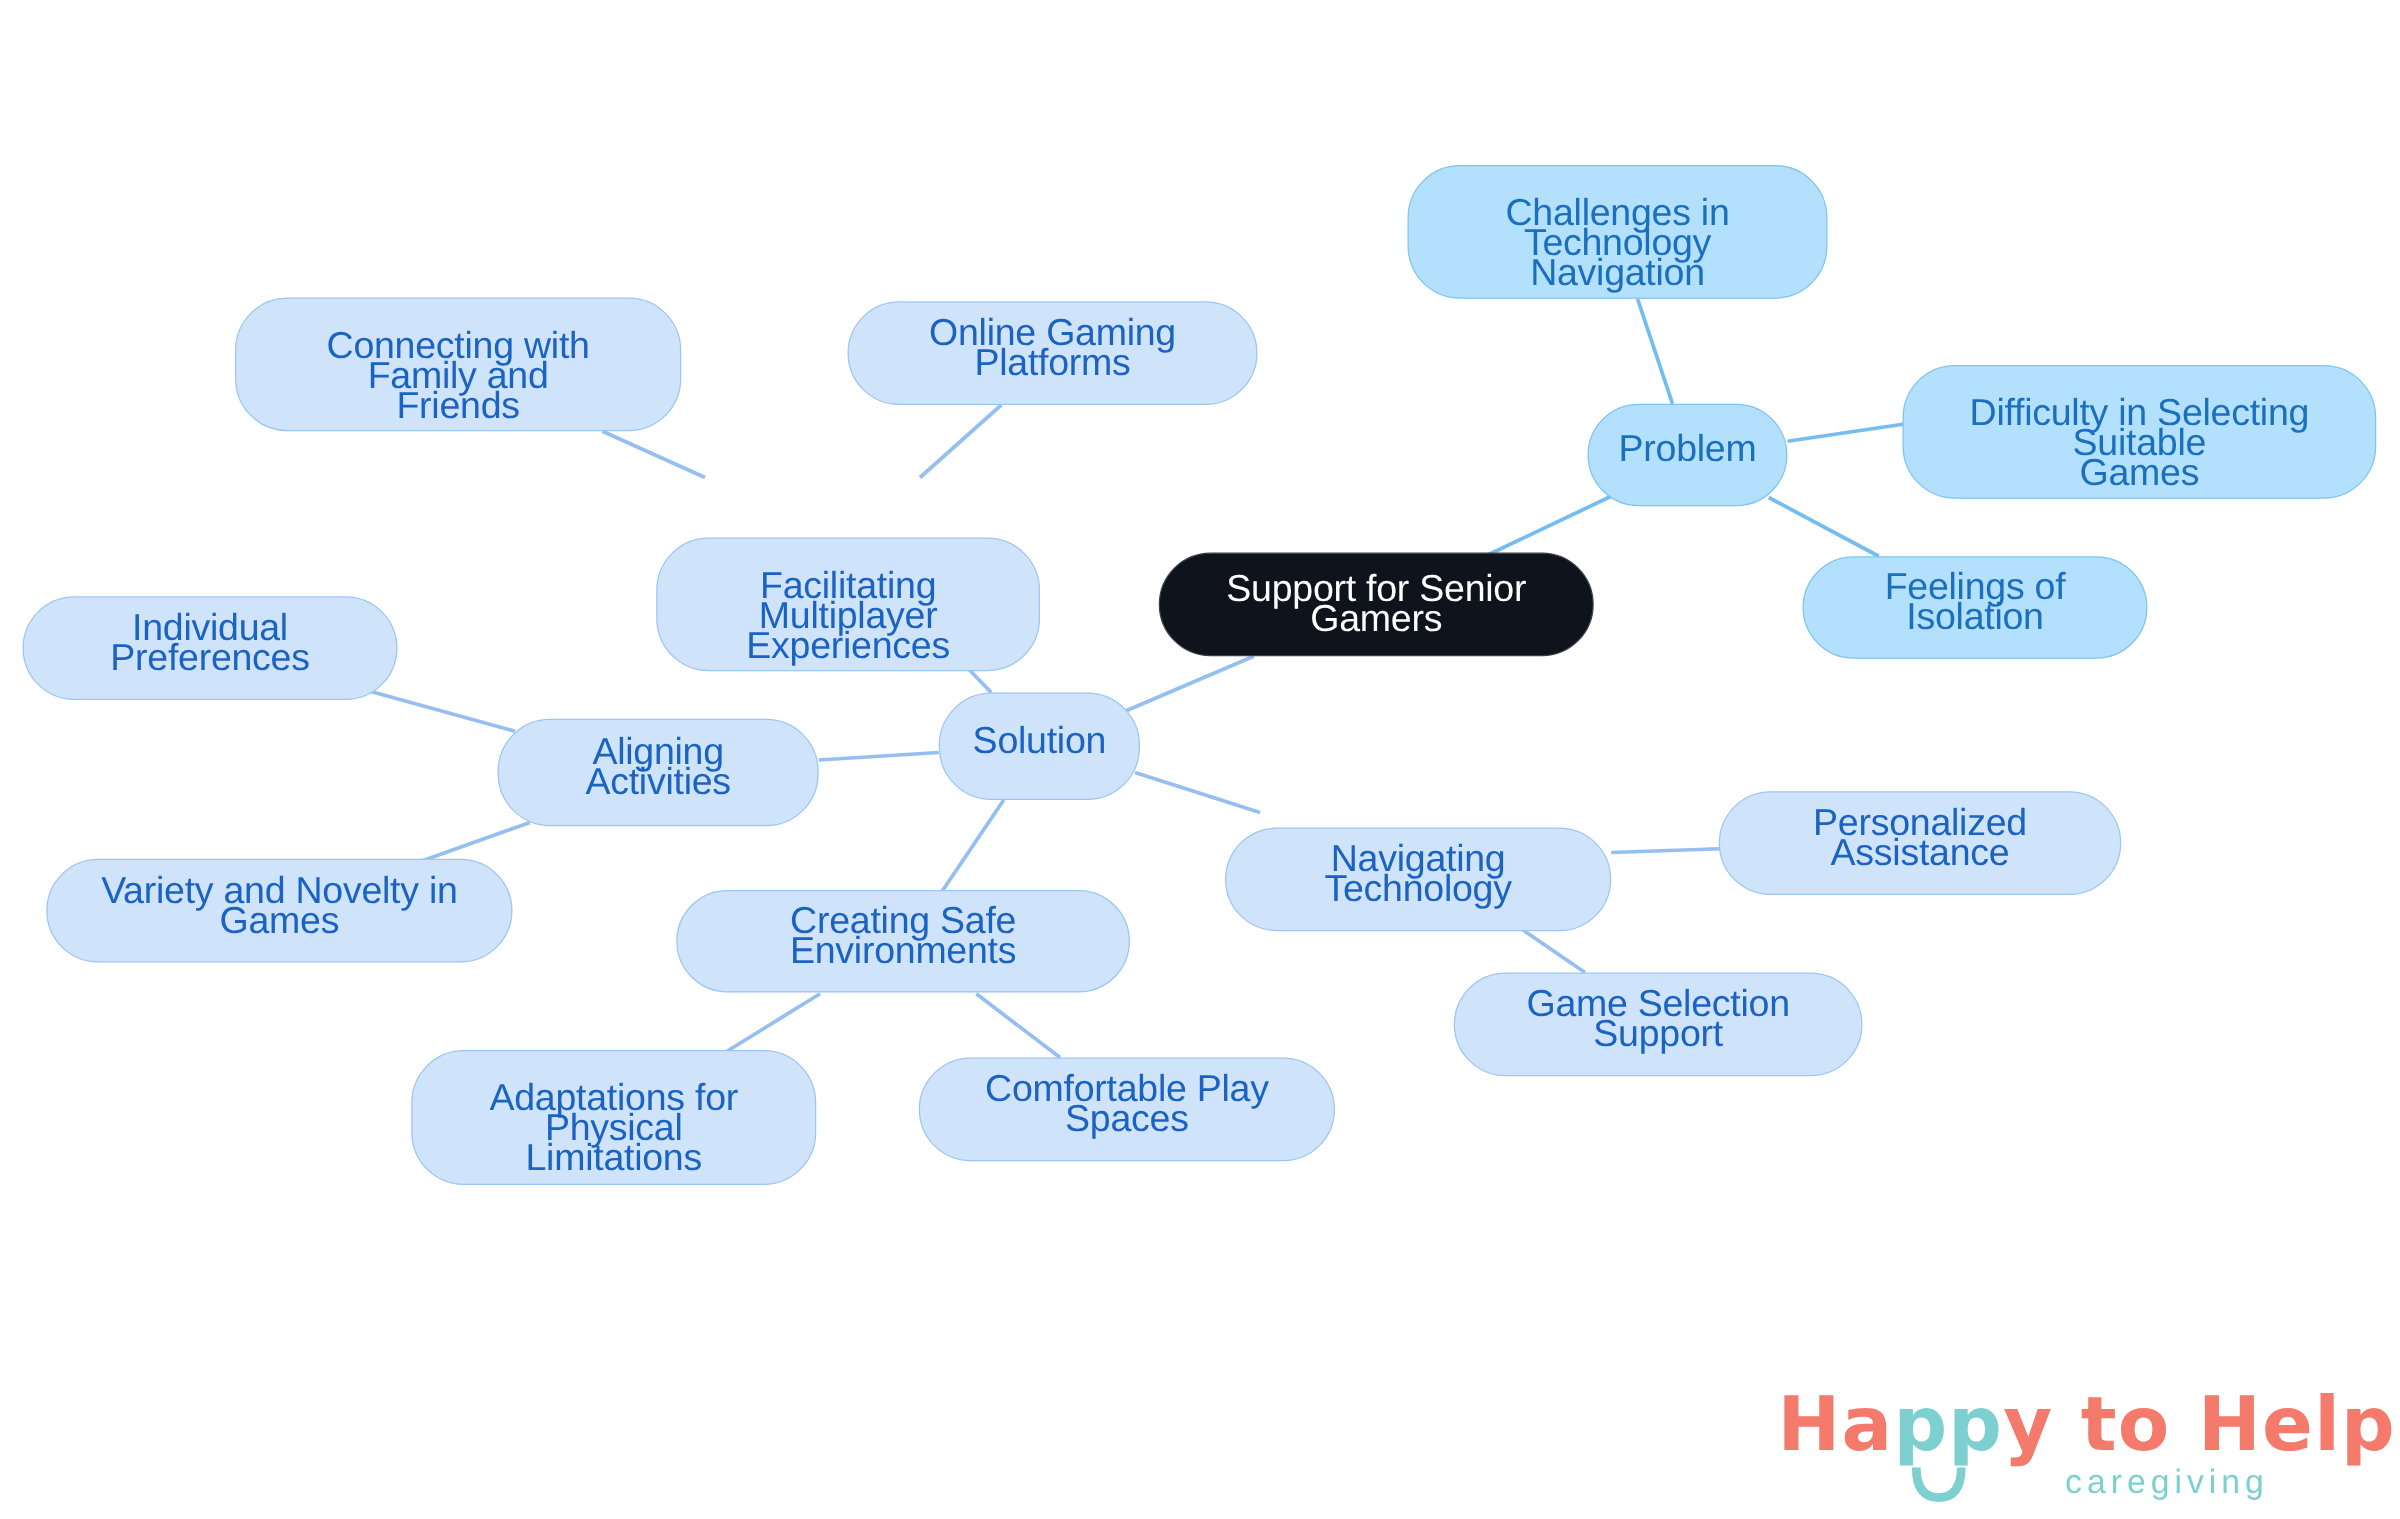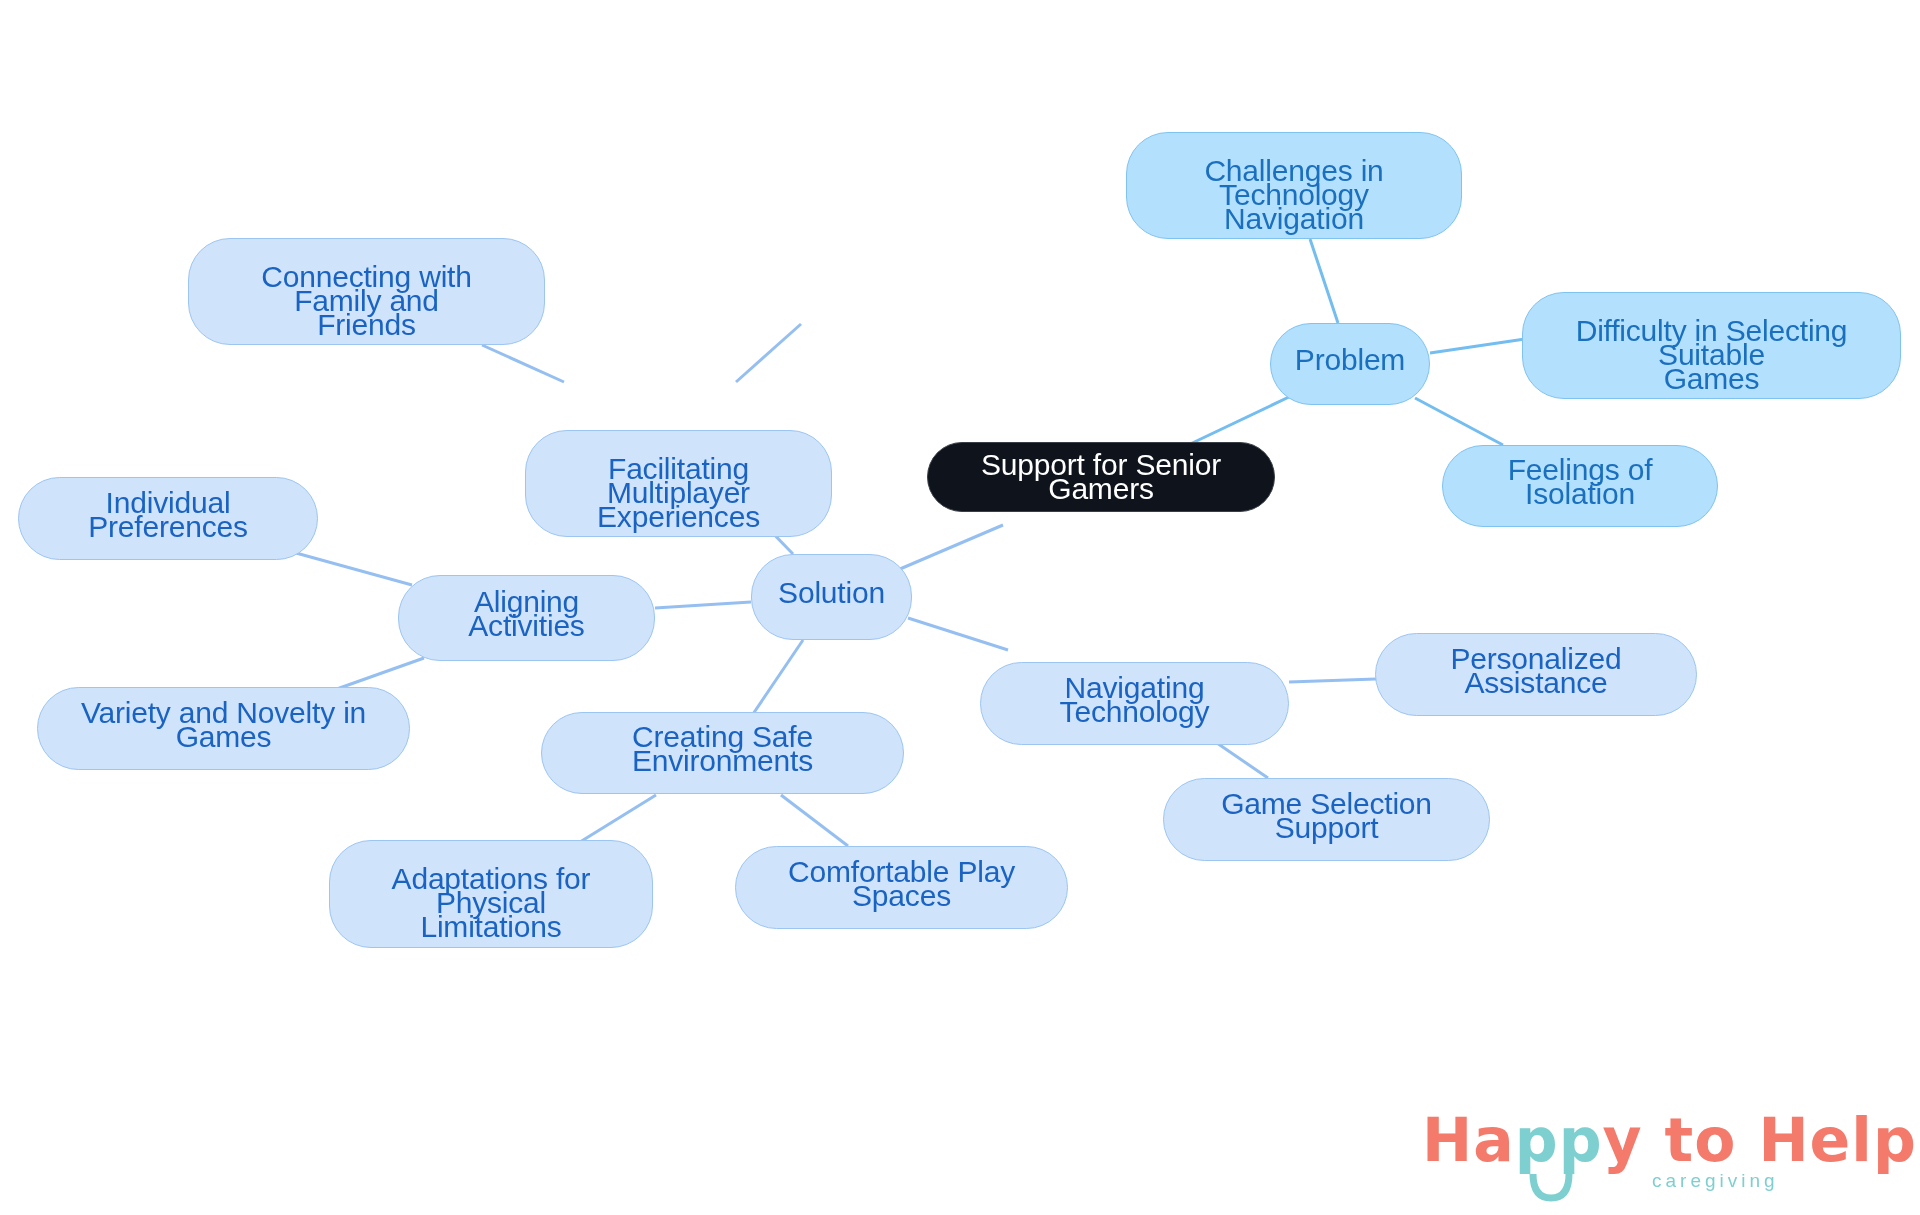--- a/index.html
+++ b/index.html
@@ -78,21 +78,21 @@
       letter-spacing: 1px;
       white-space: nowrap;
     }
     #logo .coral { color: #f47a6b; }
     #logo .teal { color: #7ecfcf; }
     #logo .sub {
       position: absolute;
       left: 230px;
       top: 62px;
       font-family: "Liberation Sans", sans-serif;
-      font-size: 19px;
+      font-size: 27px;
       letter-spacing: 4px;
       color: #7ecfcf;
     }
     #logo .smile {
       position: absolute;
       left: 106px;
       top: 64px;
       width: 46px;
       height: 30px;
     }
@@ -114,21 +114,21 @@
       <line x1="412" y1="585" x2="296" y2="553" stroke="#95bff0" stroke-width="3"></line>
       <line x1="424" y1="658" x2="334" y2="690" stroke="#95bff0" stroke-width="3"></line>
       <line x1="803" y1="640" x2="753" y2="714" stroke="#95bff0" stroke-width="3"></line>
       <line x1="656" y1="795" x2="580" y2="842" stroke="#95bff0" stroke-width="3"></line>
       <line x1="781" y1="795" x2="848" y2="846" stroke="#95bff0" stroke-width="3"></line>
       <line x1="908" y1="618" x2="1008" y2="650" stroke="#95bff0" stroke-width="3"></line>
       <line x1="1289" y1="682" x2="1376" y2="679" stroke="#95bff0" stroke-width="3"></line>
       <line x1="1195" y1="728" x2="1268" y2="778" stroke="#95bff0" stroke-width="3"></line>
     </svg>
 
-  <div class="node root" style="left: 927px; top: 442px; width: 348px; height: 70px;">
+  <div class="node root" style="left: 927px; top: 442px; width: 348px; height: 83px;">
     <span class="label">Support for Senior Gamers</span>
   </div>
 
   <div class="node problem" style="left: 1270px; top: 323px; width: 160px; height: 82px; text-align: center;">
     <span class="label">Problem</span>
   </div>
   <div class="node problem two-line" style="left: 1126px; top: 132px; width: 336px; height: 107px;">
     <span class="label">Challenges in Technology
 Navigation</span>
   </div>
@@ -143,20 +143,23 @@
   <div class="node" style="left: 751px; top: 554px; width: 161px; height: 86px;">
     <span class="label">Solution</span>
   </div>
   <div class="node two-line" style="left: 525px; top: 382px; width: 307px; height: 107px; margin-top: 48px;">
     <span class="label">Facilitating Multiplayer
 Experiences</span>
   </div>
   <div class="node two-line" style="left: 188px; top: 238px; width: 357px; height: 107px;">
     <span class="label">Connecting with Family and
 Friends</span>
+  </div>
+  <div class="node" style="left: 678px; top: 241px; width: 328px; height: 83px;">
+    <span class="label">Online Gaming Platforms</span>
   </div>
   <div class="node" style="left: 398px; top: 575px; width: 257px; height: 86px;">
     <span class="label">Aligning Activities</span>
   </div>
   <div class="node" style="left: 18px; top: 477px; width: 300px; height: 83px;">
     <span class="label">Individual Preferences</span>
   </div>
   <div class="node" style="left: 37px; top: 687px; width: 373px; height: 83px;">
     <span class="label">Variety and Novelty in Games</span>
   </div>

